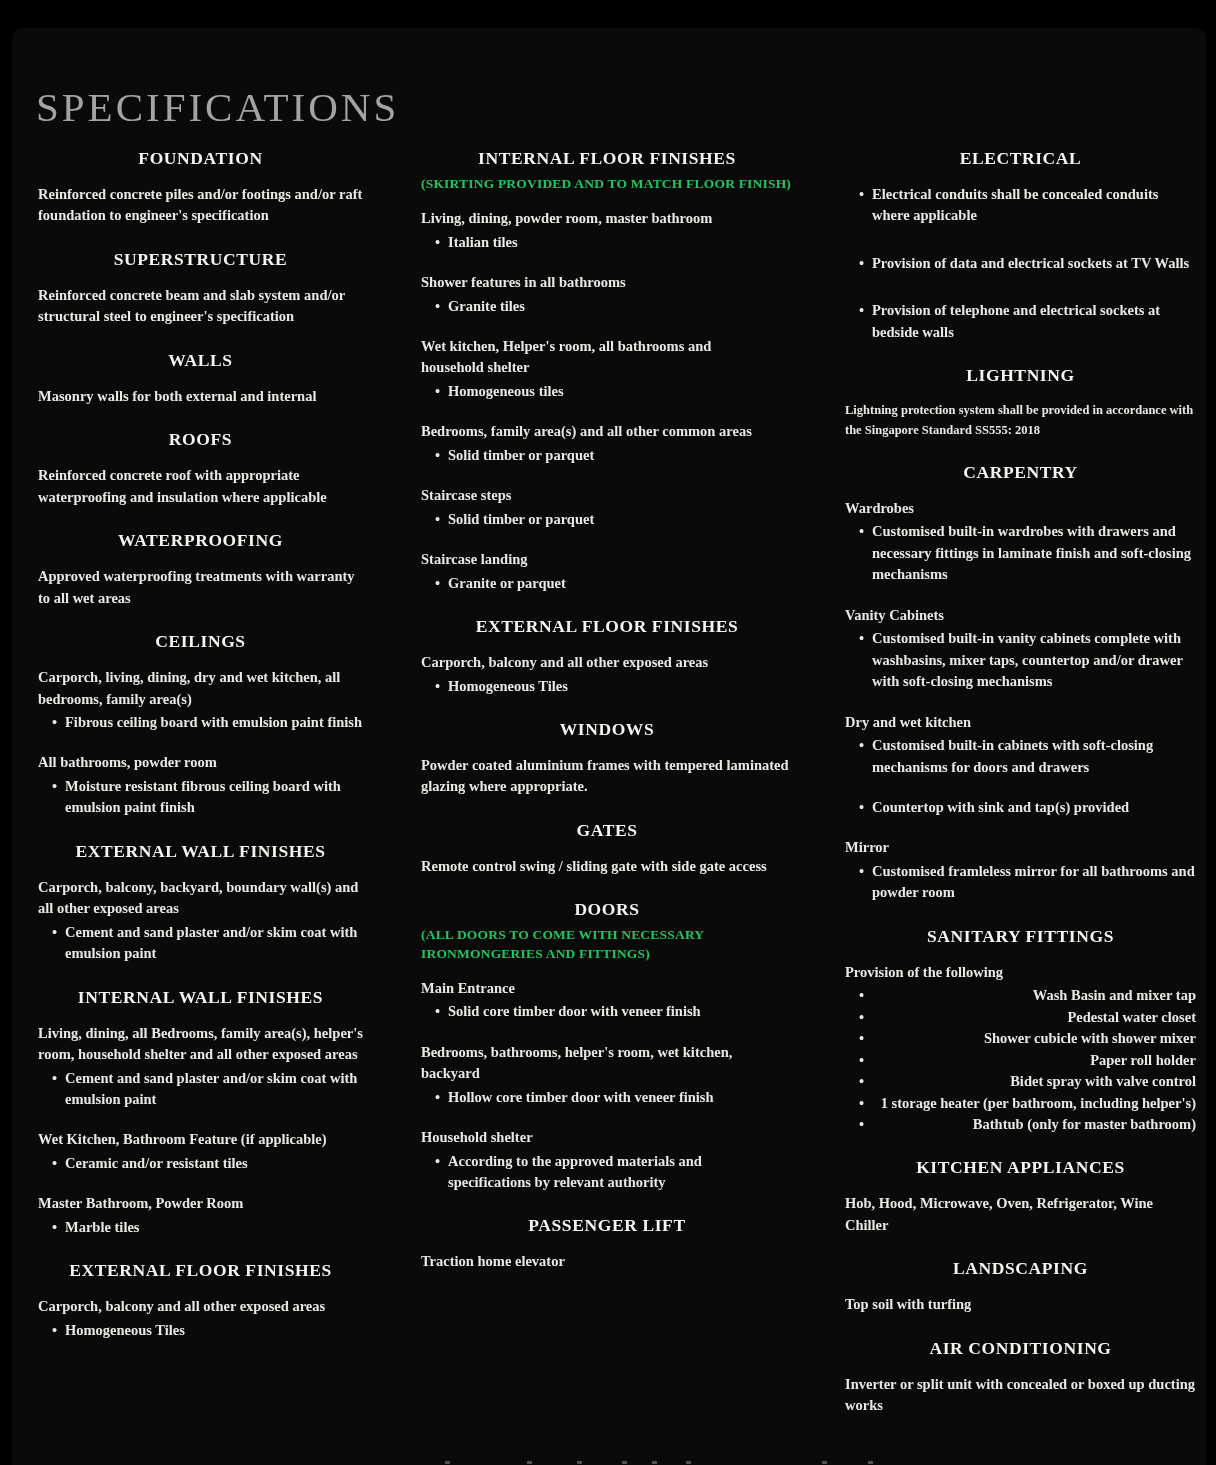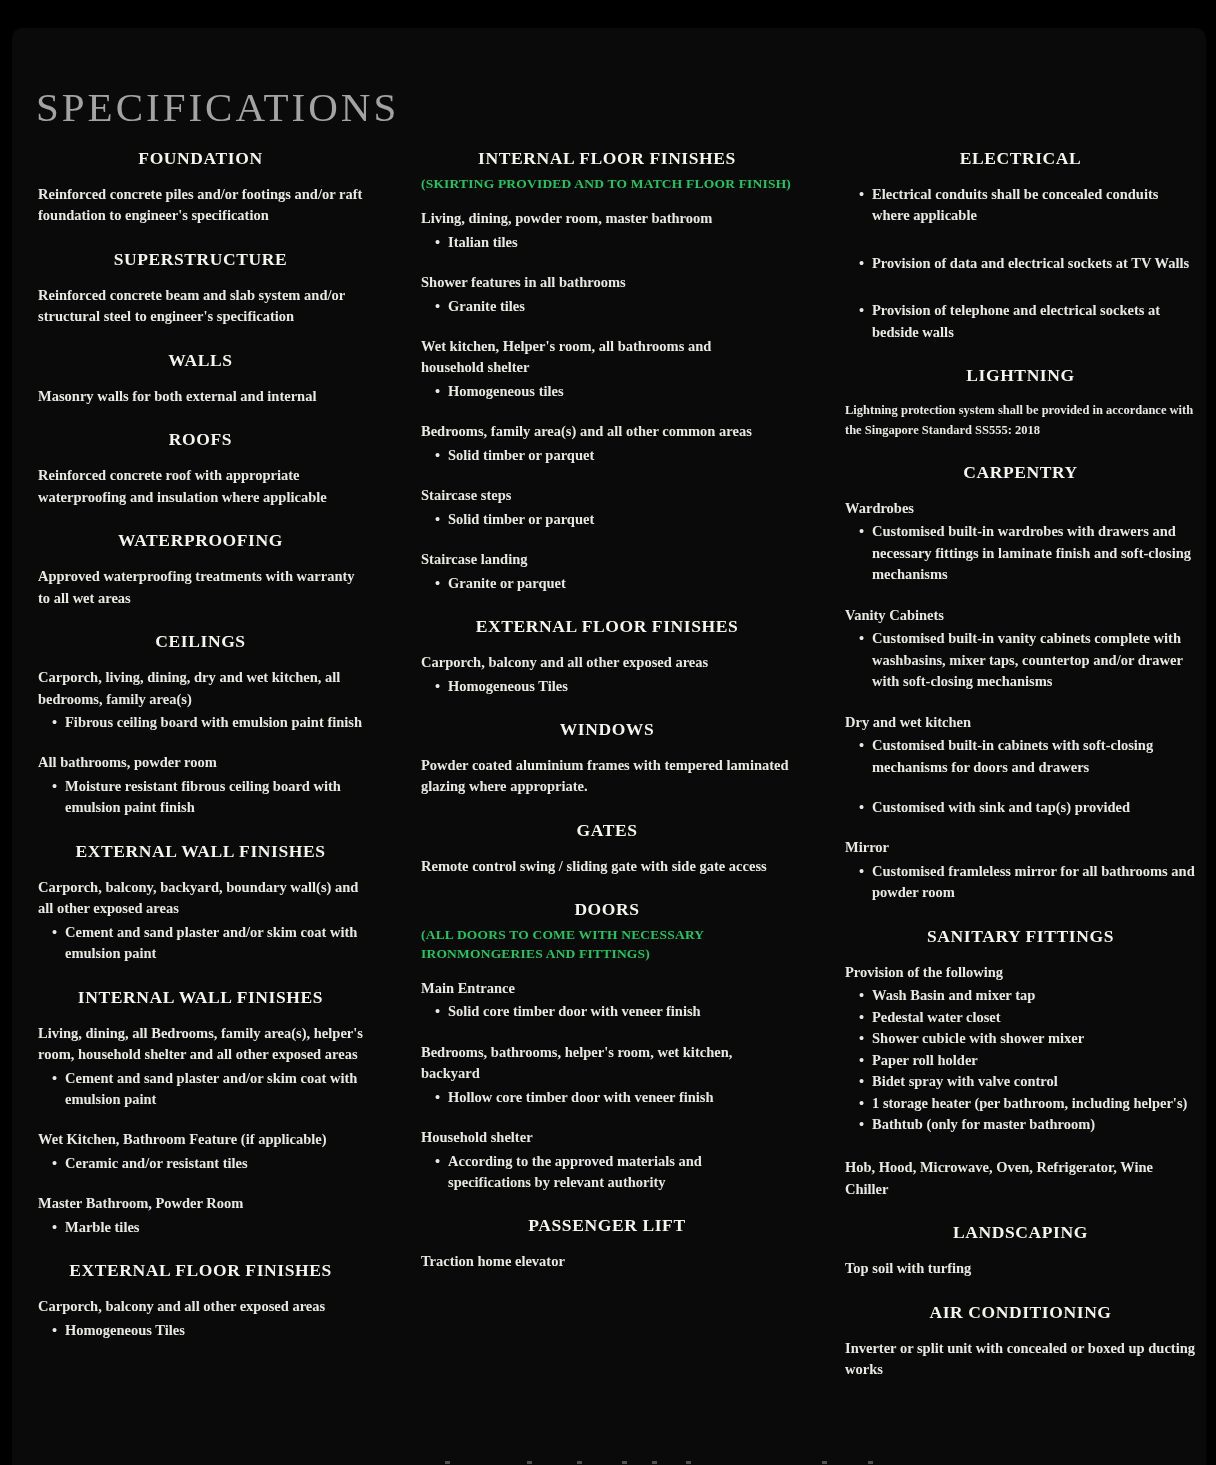--- a/index.html
+++ b/index.html
@@ -92,21 +92,21 @@
     line-height: 1.48;
   }
   ul.bullets li::before {
     content: "\2022";
     position: absolute;
     left: 0;
     top: 0;
   }
   .group.spaced ul.bullets { margin-top: 0; }
   .group.spaced ul.bullets li + li { margin-top: 26px; }
-  .group.tight ul.bullets li { margin-top: 0; }
+  .group.tight ul.bullets li { margin-top: 0; text-align: right; }
   .artifact {
     position: absolute;
     bottom: 1px;
     width: 5px;
     height: 3px;
     background: #8a8a8a;
     opacity: 0.55;
   }
 </style>
 </head>
@@ -308,21 +308,21 @@
           </ul>
         </div>
         <div class="group">
           <div class="group-label">Dry and wet kitchen</div>
           <ul class="bullets">
             <li class="bullet-item">Customised built-in cabinets with soft-closing mechanisms for doors and drawers</li>
           </ul>
         </div>
         <div class="group">
           <ul class="bullets">
-            <li class="bullet-item">Customised with sink and tap(s) provided</li>
+            <li class="bullet-item">Countertop with sink and tap(s) provided</li>
           </ul>
         </div>
         <div class="group">
           <div class="group-label">Mirror</div>
           <ul class="bullets">
             <li class="bullet-item">Customised framleless mirror for all bathrooms and powder room</li>
           </ul>
         </div>
       </section>
       <section class="section">
@@ -334,20 +334,21 @@
             <li class="bullet-item">Pedestal water closet</li>
             <li class="bullet-item">Shower cubicle with shower mixer</li>
             <li class="bullet-item">Paper roll holder</li>
             <li class="bullet-item">Bidet spray with valve control</li>
             <li class="bullet-item">1 storage heater (per bathroom, including helper's)</li>
             <li class="bullet-item">Bathtub (only for master bathroom)</li>
           </ul>
         </div>
       </section>
       <section class="section">
+        <h2 class="heading">KITCHEN APPLIANCES</h2>
         <p class="para">Hob, Hood, Microwave, Oven, Refrigerator, Wine Chiller</p>
       </section>
       <section class="section">
         <h2 class="heading">LANDSCAPING</h2>
         <p class="para">Top soil with turfing</p>
       </section>
       <section class="section">
         <h2 class="heading">AIR CONDITIONING</h2>
         <p class="para">Inverter or split unit with concealed or boxed up ducting works</p>
       </section>

